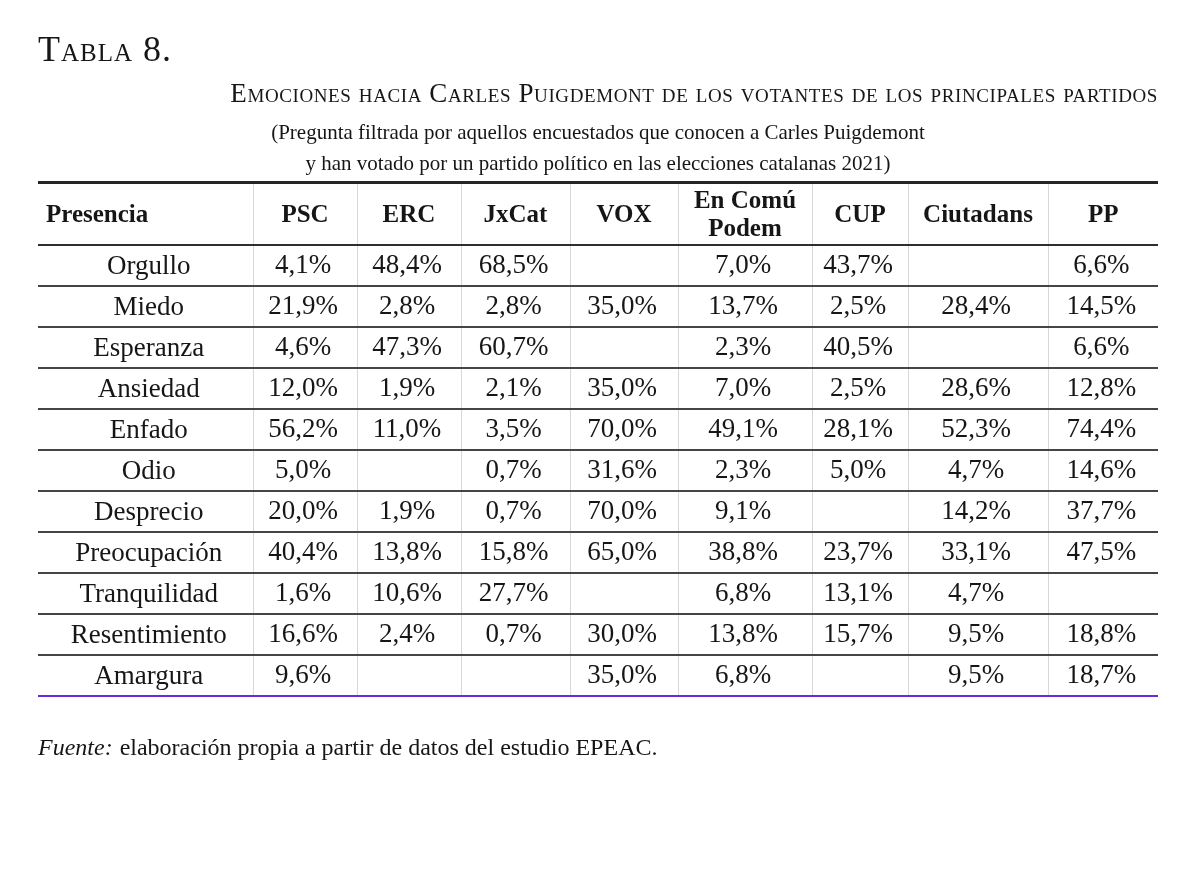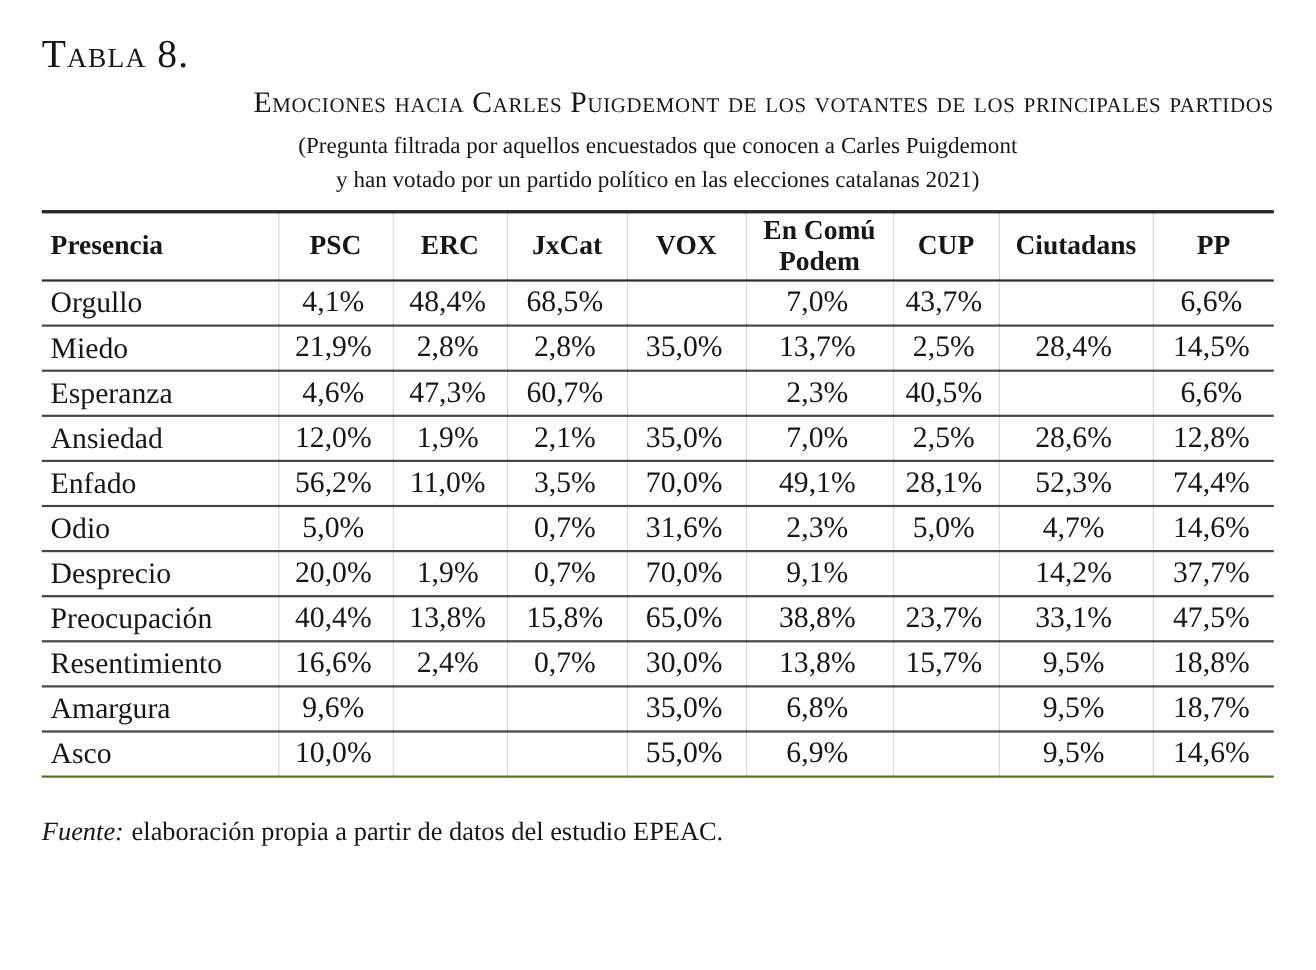--- a/index.html
+++ b/index.html
@@ -35,23 +35,23 @@
   .caption-sub {
     font-weight: normal;
     font-size: 21px;
     text-align: center;
     line-height: 31px;
   }
   table.data-table {
     border-collapse: collapse;
     table-layout: fixed;
     width: 1120px;
-    margin-top: 12px;
+    margin-top: 2px;
     border-top: 3px solid #252525;
-    border-bottom: 2px solid #4d7c0f;
+    border-bottom: 2px solid #6d28d9;
   }
   thead tr {
     border-bottom: 2px solid #2e2e2e;
   }
   thead th {
     font-weight: bold;
     font-size: 25px;
     line-height: 28px;
     text-align: center;
     vertical-align: middle;
@@ -77,20 +77,21 @@
     font-size: 27px;
     text-align: center;
     vertical-align: middle;
     padding: 0 4px 2px 0;
   }
   th, td {
     border-left: 1px solid #d8d8d8;
   }
   th:first-child, td:first-child {
     border-left: none;
+    text-align: center;
   }
   .source {
     margin-top: 36px;
     font-size: 24px;
     line-height: 28px;
   }
   .source .src-label {
     font-style: italic;
   }
   .source .src-text {
@@ -216,20 +217,31 @@
         <td>40,4%</td>
         <td>13,8%</td>
         <td>15,8%</td>
         <td>65,0%</td>
         <td>38,8%</td>
         <td>23,7%</td>
         <td>33,1%</td>
         <td>47,5%</td>
       </tr>
       <tr>
+        <th scope="row">Tranquilidad</th>
+        <td>1,6%</td>
+        <td>10,6%</td>
+        <td>27,7%</td>
+        <td></td>
+        <td>6,8%</td>
+        <td>13,1%</td>
+        <td>4,7%</td>
+        <td></td>
+      </tr>
+      <tr>
         <th scope="row">Resentimiento</th>
         <td>16,6%</td>
         <td>2,4%</td>
         <td>0,7%</td>
         <td>30,0%</td>
         <td>13,8%</td>
         <td>15,7%</td>
         <td>9,5%</td>
         <td>18,8%</td>
       </tr>
@@ -237,29 +249,18 @@
         <th scope="row">Amargura</th>
         <td>9,6%</td>
         <td></td>
         <td></td>
         <td>35,0%</td>
         <td>6,8%</td>
         <td></td>
         <td>9,5%</td>
         <td>18,7%</td>
       </tr>
-      <tr>
-        <th scope="row">Asco</th>
-        <td>10,0%</td>
-        <td></td>
-        <td></td>
-        <td>55,0%</td>
-        <td>6,9%</td>
-        <td></td>
-        <td>9,5%</td>
-        <td>14,6%</td>
-      </tr>
     </tbody>
 </table>
 
 <div class="source">
   <span class="src-label">Fuente:</span><span class="src-text">elaboración propia a partir de datos del estudio EPEAC.</span>
 </div>
 
 </body></html>

